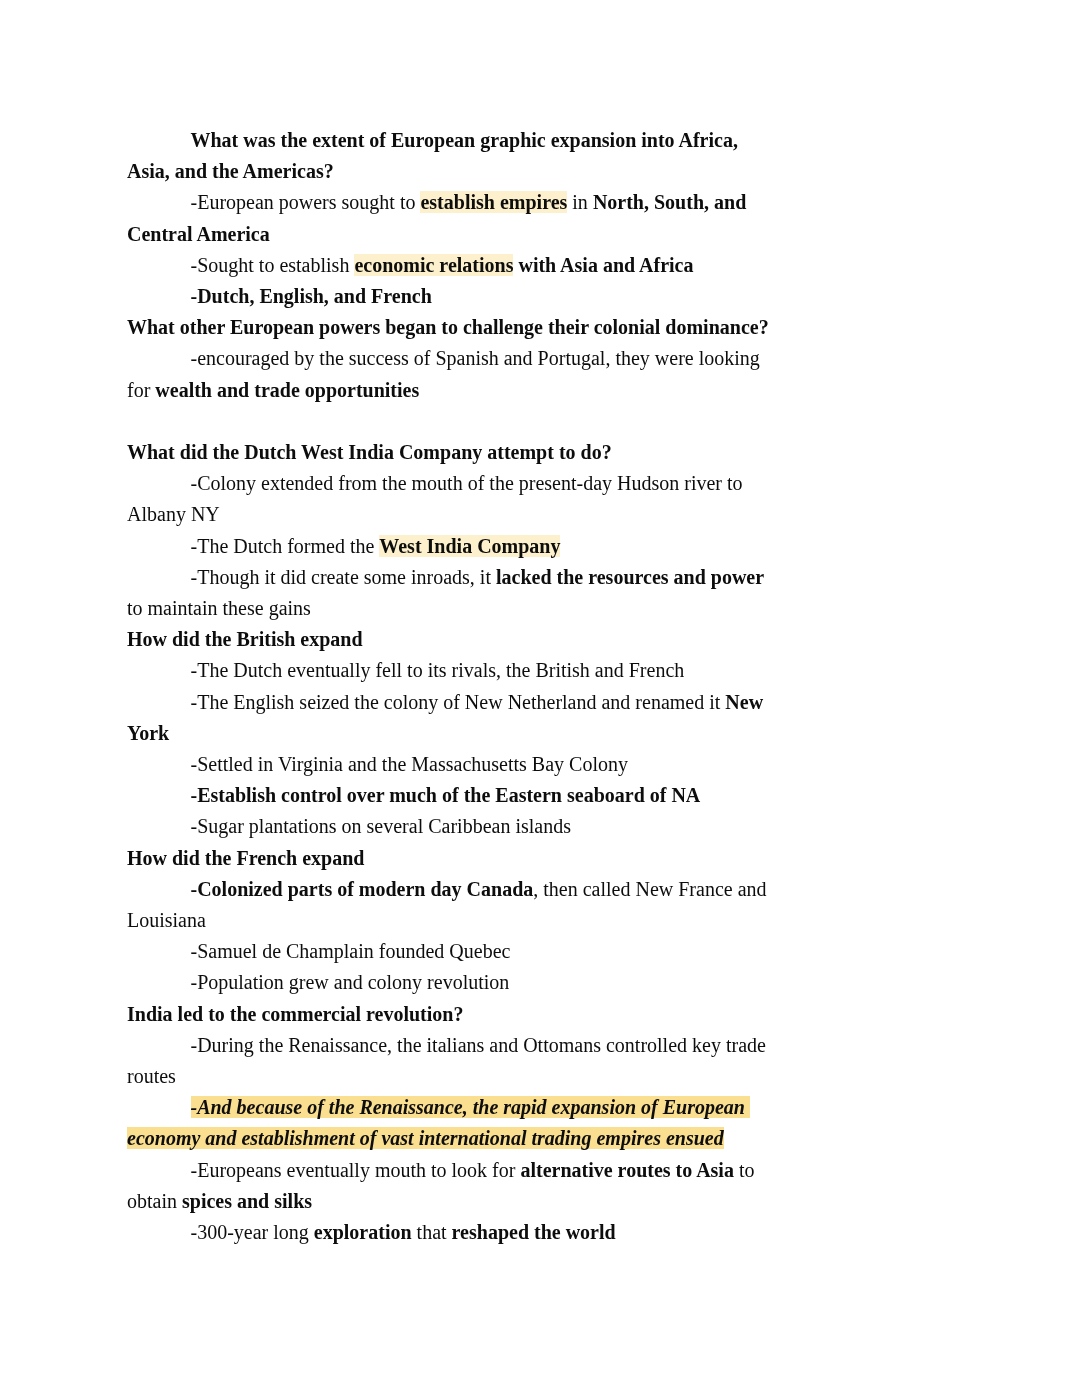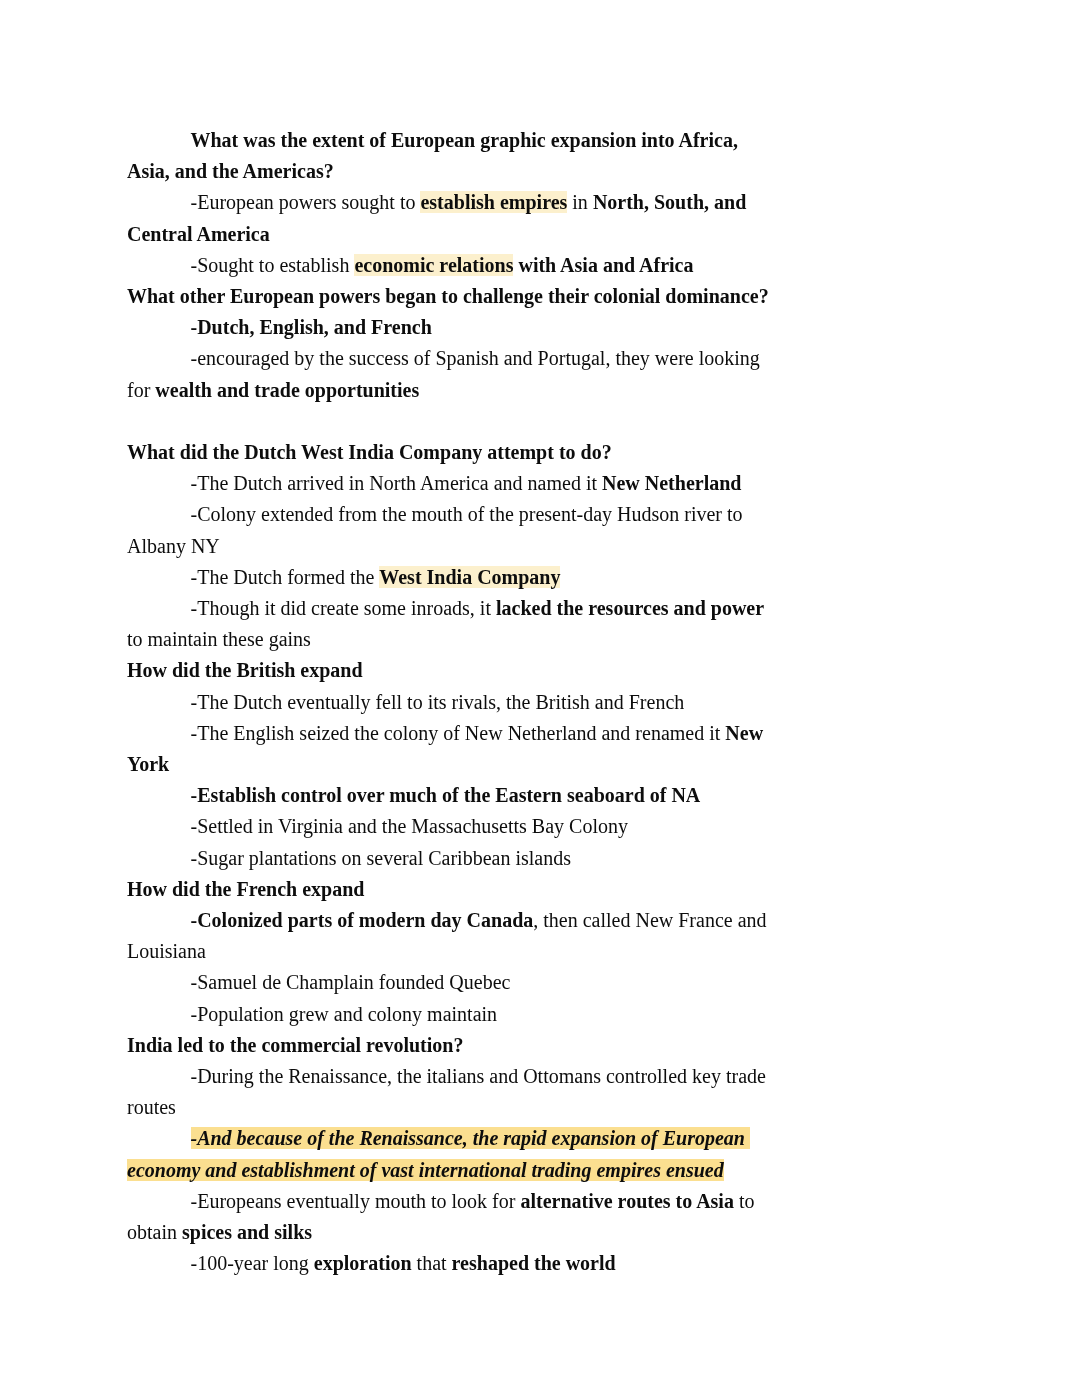--- a/index.html
+++ b/index.html
@@ -45,38 +45,37 @@
   }
 </style>
 </head>
 <body style="color: rgb(13, 13, 13); background: rgb(255, 255, 255);">
 
 <div class="doc">
   <div>
       <p class="para indent"><span class="bold">What was the extent of European graphic expansion into Africa, Asia, and the Americas?</span></p>
       <p class="para indent"><span>-European powers sought to </span><span class="bold hl-light">establish empires</span><span> in </span><span class="bold">North, South, and Central America</span></p>
       <p class="para indent"><span>-Sought to establish </span><span class="bold hl-light">economic relations</span><span class="bold"> with Asia and Africa</span></p>
+      <p class="para indent"><span class="bold">-Dutch, English, and French</span></p>
       <p class="para"><span class="bold">What other European powers began to challenge their colonial dominance?</span></p>
-      <p class="para indent"><span class="bold">-Dutch, English, and French</span></p>
       <p class="para indent"><span>-encouraged by the success of Spanish and Portugal, they were looking for </span><span class="bold">wealth and trade opportunities</span></p>
       <p class="para blank"></p>
       <p class="para"><span class="bold">What did the Dutch West India Company attempt to do?</span></p>
-      <p class="para indent"><span>-The Dutch arrived in North America and named it </span><span class="bold">New Netherland</span></p>
       <p class="para indent"><span>-Colony extended from the mouth of the present-day Hudson river to Albany NY</span></p>
       <p class="para indent"><span>-The Dutch formed the </span><span class="bold hl-light">West India Company</span></p>
       <p class="para indent"><span>-Though it did create some inroads, it </span><span class="bold">lacked the resources and power</span><span> to maintain these gains</span></p>
       <p class="para"><span class="bold">How did the British expand</span></p>
       <p class="para indent"><span>-The Dutch eventually fell to its rivals, the British and French</span></p>
       <p class="para indent"><span>-The English seized the colony of New Netherland and renamed it </span><span class="bold">New York</span></p>
+      <p class="para indent"><span>-Settled in Virginia and the Massachusetts Bay Colony</span></p>
       <p class="para indent"><span class="bold">-Establish control over much of the Eastern seaboard of NA</span></p>
-      <p class="para indent"><span>-Settled in Virginia and the Massachusetts Bay Colony</span></p>
       <p class="para indent"><span>-Sugar plantations on several Caribbean islands</span></p>
       <p class="para"><span class="bold">How did the French expand</span></p>
       <p class="para indent"><span class="bold">-Colonized parts of modern day Canada</span><span>, then called New France and Louisiana</span></p>
       <p class="para indent"><span>-Samuel de Champlain founded Quebec</span></p>
-      <p class="para indent"><span>-Population grew and colony maintain</span></p>
+      <p class="para indent"><span>-Population grew and colony revolution</span></p>
       <p class="para"><span class="bold">India led to the commercial revolution?</span></p>
       <p class="para indent"><span>-During the Renaissance, the italians and Ottomans controlled key trade routes</span></p>
       <p class="para indent"><span class="bold hl-yellow">-And because of the Renaissance, the rapid expansion of European economy and establishment of vast international trading empires ensued</span></p>
       <p class="para indent"><span>-Europeans eventually mouth to look for </span><span class="bold">alternative routes to Asia</span><span> to obtain </span><span class="bold">spices and silks</span></p>
-      <p class="para indent"><span>-100-year long </span><span class="bold">exploration</span><span> that </span><span class="bold">reshaped the world</span></p>
+      <p class="para indent"><span>-300-year long </span><span class="bold">exploration</span><span> that </span><span class="bold">reshaped the world</span></p>
     </div>
 </div>
 
 </body></html>

